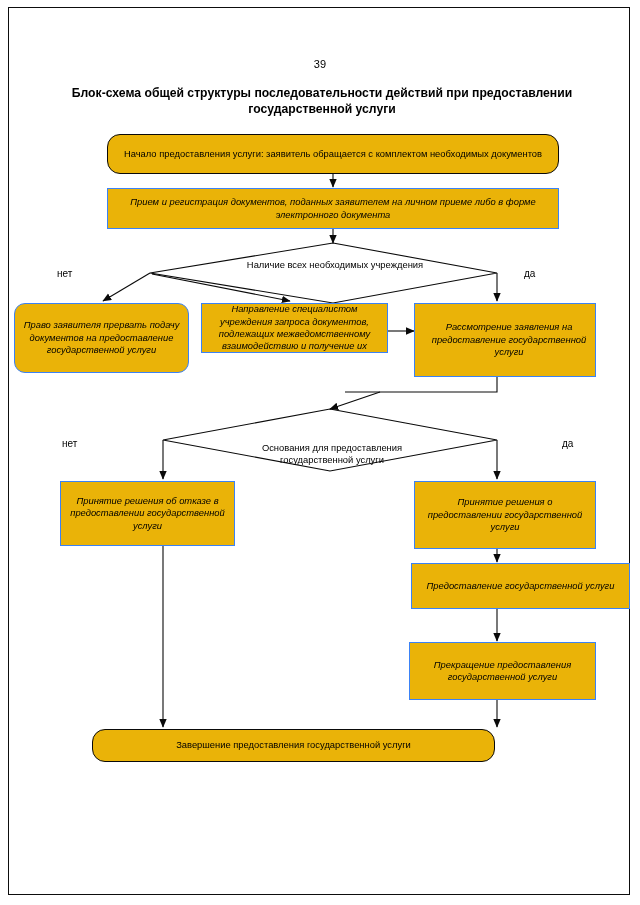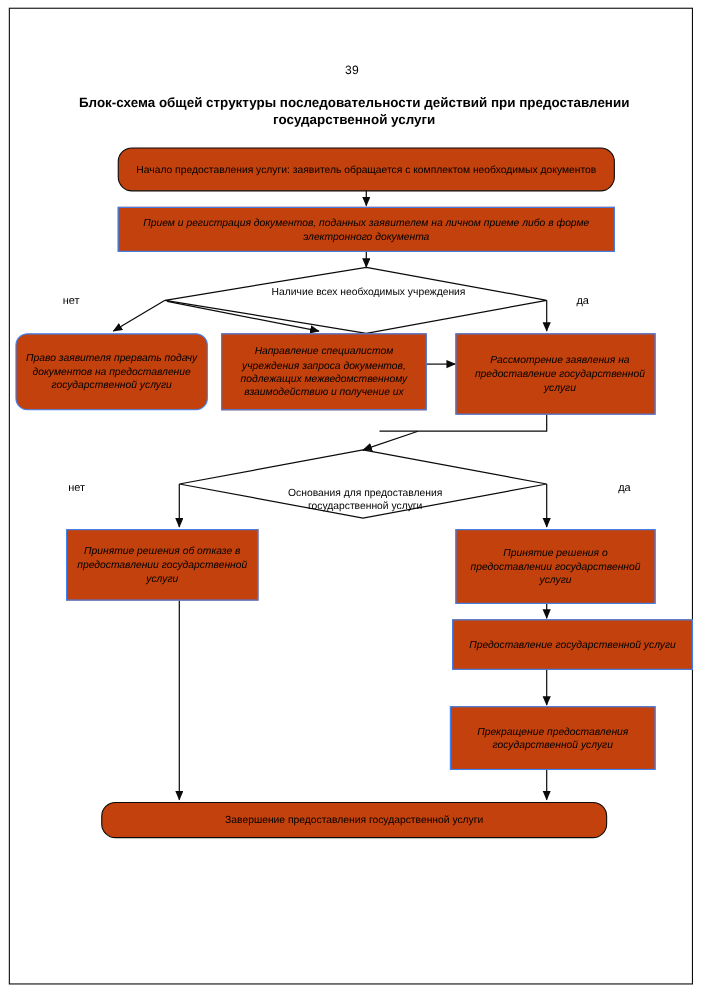--- a/index.html
+++ b/index.html
@@ -66,21 +66,21 @@
     pointer-events: none;
   }
 
   .node {
     position: absolute;
     box-sizing: border-box;
     display: flex;
     align-items: center;
     justify-content: center;
     text-align: center;
-    background: #c2410c;
+    background: #eab308;
     font-size: 9.4px;
     line-height: 12.4px;
     padding: 3px 6px;
   }
   .node.rect {
     border: 1px solid #3b82f6;
     font-style: italic;
   }
   .node.terminal {
     border: 1px solid #0a0a0a;
@@ -172,21 +172,21 @@
       <span class="txt">Наличие всех необходимых учреждения</span>
     </div>
 
     <div class="branch-label" style="left:57px; top:268px;">нет</div>
     <div class="branch-label" style="left:524px; top:268px;">да</div>
 
     <div class="node rect" style="left:14px; top:303px; width:175px; height:70px;border-radius:11px;">
       <span class="txt">Право заявителя прервать подачу документов на предоставление государственной услуги</span>
     </div>
 
-    <div class="node rect" style="left:201px; top:303px; width:187px; height:70px;">
+    <div class="node rect" style="left:201px; top:303px; width:187px; height:50px;">
       <span class="txt">Направление специалистом учреждения запроса документов, подлежащих межведомственному взаимодействию и получение их</span>
     </div>
 
     <div class="node rect" style="left:414px; top:303px; width:182px; height:74px;padding-left:14px;">
       <span class="txt">Рассмотрение заявления на предоставление государственной услуги</span>
     </div>
 
     <div class="diamond-label" style="left:237px; top:418px; width:190px; height:32px;margin-top:20px;">
       <span class="txt">Основания для предоставления государственной услуги</span>
     </div>
@@ -203,18 +203,18 @@
     </div>
 
     <div class="node rect" style="left:411px; top:563px; width:219px; height:46px;">
       <span class="txt">Предоставление государственной услуги</span>
     </div>
 
     <div class="node rect" style="left:409px; top:642px; width:187px; height:58px;">
       <span class="txt">Прекращение предоставления государственной услуги</span>
     </div>
 
-    <div class="node terminal" style="left:92px; top:729px; width:460px; height:33px;">
+    <div class="node terminal" style="left:92px; top:729px; width:403px; height:33px;">
       <span class="txt">Завершение предоставления государственной услуги</span>
     </div>
 
   </div>
 </div>
 
 </body></html>

